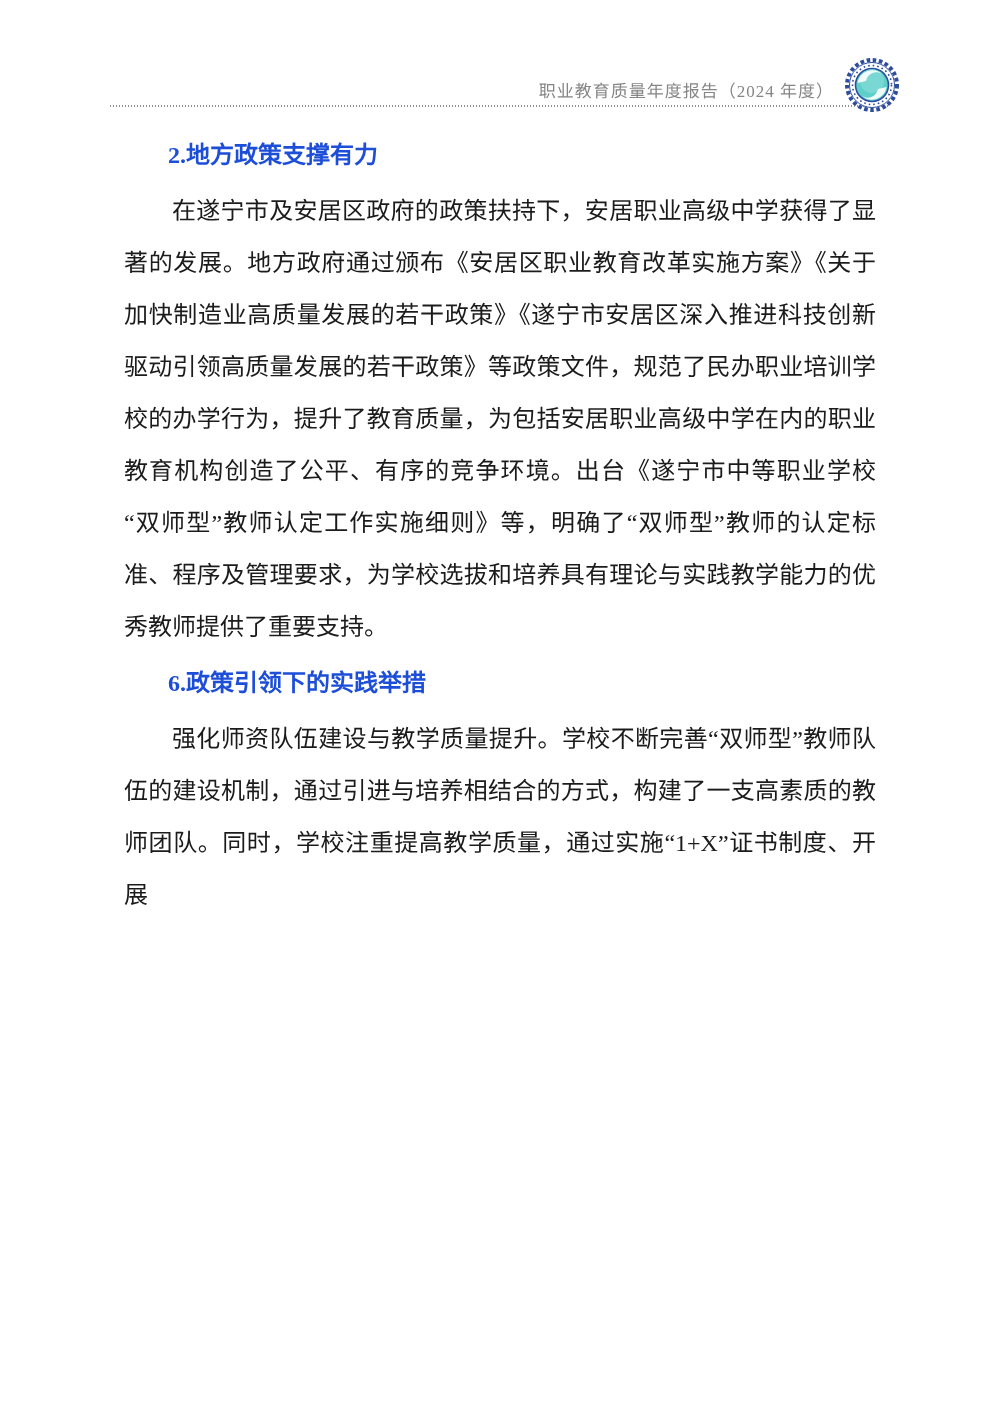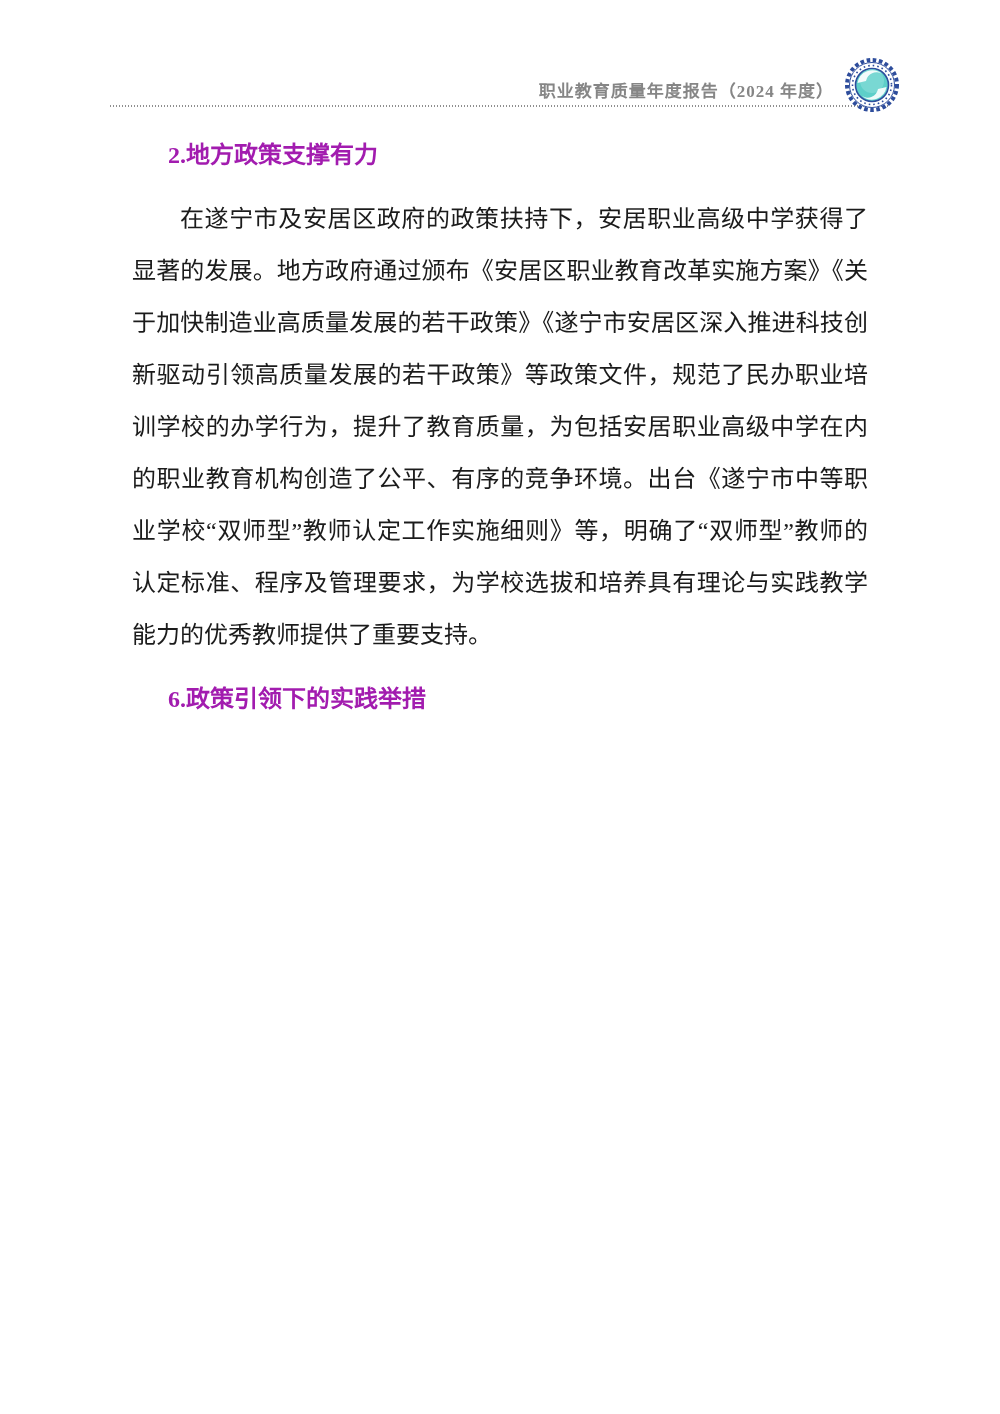--- a/index.html
+++ b/index.html
@@ -33,21 +33,21 @@
       to right,
       #8f8f8f 0, #8f8f8f 1px,
       transparent 1px, transparent 3px
     );
   }
   .header-title {
     position: absolute;
     right: 54px;
     bottom: 5px;
     font-size: 17px;
-    font-weight: bold;
+    font-weight: normal;
     letter-spacing: 1px;
     color: #868686;
     white-space: nowrap;
   }
   .logo {
     position: absolute;
     right: -12px;
     bottom: -6px;
     width: 56px;
     height: 56px;
@@ -63,24 +63,24 @@
     color: #1b1b1b;
     font-size: 24px;
     line-height: 52px;
   }
   .sec-heading {
     margin: 0;
     font-size: 24px;
     font-weight: bold;
     line-height: 52px;
     text-indent: 2em;
-    color: #a21caf;
+    color: #1d4ed8;
   }
   .para {
-    margin: 12px;
+    margin: 4px;
     text-indent: 2em;
     text-align: justify;
     text-justify: inter-ideograph;
   }
 </style>
 </head>
 <body>
 
 <div class="page">
 
@@ -103,15 +103,16 @@
       </svg>
     </span>
     <div class="dotted-rule"></div>
   </header>
 
   <main class="doc-body">
     <h2 class="sec-heading">2.地方政策支撑有力</h2>
     <p class="para">在遂宁市及安居区政府的政策扶持下，安居职业高级中学获得了显著的发展。地方政府通过颁布《安居区职业教育改革实施方案》《关于加快制造业高质量发展的若干政策》《遂宁市安居区深入推进科技创新驱动引领高质量发展的若干政策》等政策文件，规范了民办职业培训学校的办学行为，提升了教育质量，为包括安居职业高级中学在内的职业教育机构创造了公平、有序的竞争环境。出台《遂宁市中等职业学校“双师型”教师认定工作实施细则》等，明确了“双师型”教师的认定标准、程序及管理要求，为学校选拔和培养具有理论与实践教学能力的优秀教师提供了重要支持。</p>
 
     <h2 class="sec-heading">6.政策引领下的实践举措</h2>
+    <p class="para">强化师资队伍建设与教学质量提升。学校不断完善“双师型”教师队伍的建设机制，通过引进与培养相结合的方式，构建了一支高素质的教师团队。同时，学校注重提高教学质量，通过实施“1+X”证书制度、开展</p>
   </main>
 
 </div>
 
 </body></html>

